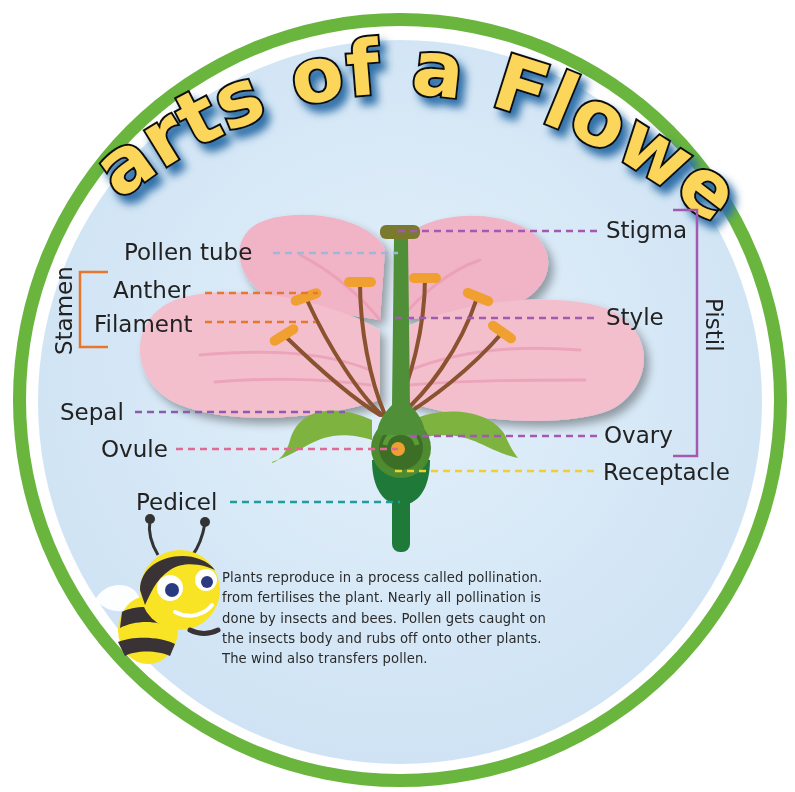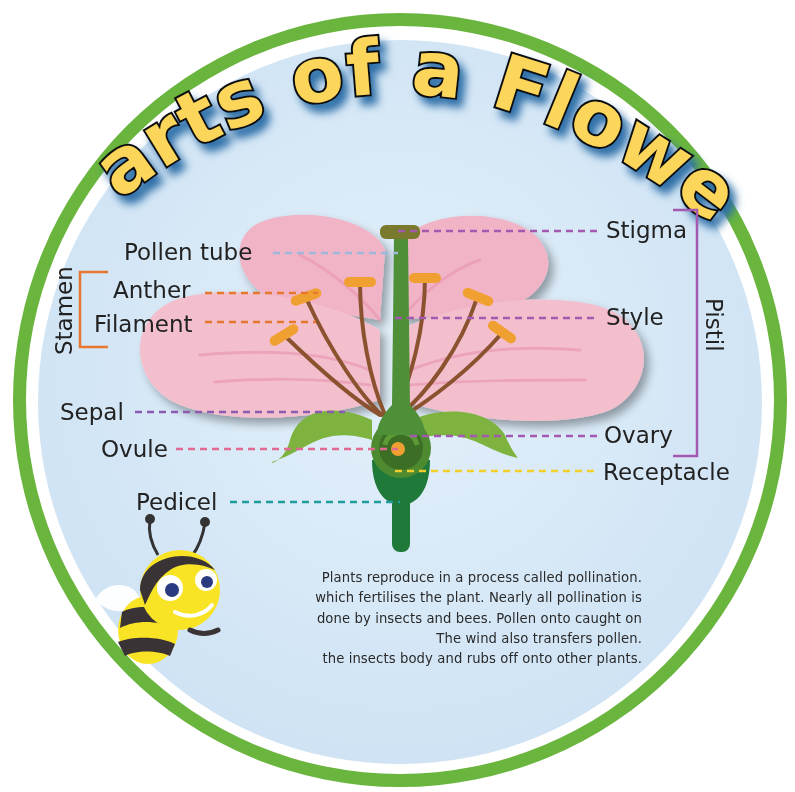--- a/index.html
+++ b/index.html
@@ -1,19 +1,19 @@
 <!DOCTYPE html>
 <html><head>
 <meta charset="utf-8">
 <style>
   html, body { margin:0; padding:0; background:#ffffff; }
   body { width:795px; height:792px; position:relative; overflow:hidden; font-family:"DejaVu Sans", sans-serif; }
   #stage { position:absolute; left:0; top:0; width:795px; height:792px; }
   .lbl { font-family:"DejaVu Sans", sans-serif; fill:#222; font-size:23px; }
-  .blurb { position:absolute; left:222px; top:568px; width:420px; text-align:right;
+  .blurb { position:absolute; left:222px; top:568px; width:420px; text-align:left;
            font-family:"DejaVu Sans", sans-serif; font-size:13.2px; line-height:20.3px; color:#2a2a2a; letter-spacing:0.1px; }
   .blurb div { white-space:nowrap; }
 </style>
 </head>
 <body>
 
 <svg id="stage" viewBox="0 0 795 792" xmlns="http://www.w3.org/2000/svg">
   <defs>
     <path id="titleArc" d="M 120 200 Q 400 -20 700 215"></path>
     <filter id="shadow" x="-20%" y="-20%" width="140%" height="140%">
@@ -160,17 +160,17 @@
     <circle cx="172" cy="590" r="7" fill="#2a3a80"></circle>
     <circle cx="206" cy="580" r="11" fill="#fff"></circle>
     <circle cx="207" cy="582" r="6" fill="#2a3a80"></circle>
     <path d="M 175 612 C 190 620 205 614 212 605" stroke="#fff" stroke-width="4" fill="none" stroke-linecap="round"></path>
     <path d="M 190 630 C 200 635 210 634 218 630" stroke="#3a3336" stroke-width="5" fill="none" stroke-linecap="round"></path>
   </g>
 </svg>
 
 <div class="blurb">
   <div>Plants reproduce in a process called pollination.</div>
-  <div>which fertilises the plant. Nearly all pollination is</div>
-  <div>done by insects and bees. Pollen onto caught on</div>
+  <div>from fertilises the plant. Nearly all pollination is</div>
+  <div>done by insects and bees. Pollen gets caught on</div>
+  <div>the insects body and rubs off onto other plants.</div>
   <div>The wind also transfers pollen.</div>
-  <div>the insects body and rubs off onto other plants.</div>
 </div>
 
 </body></html>

